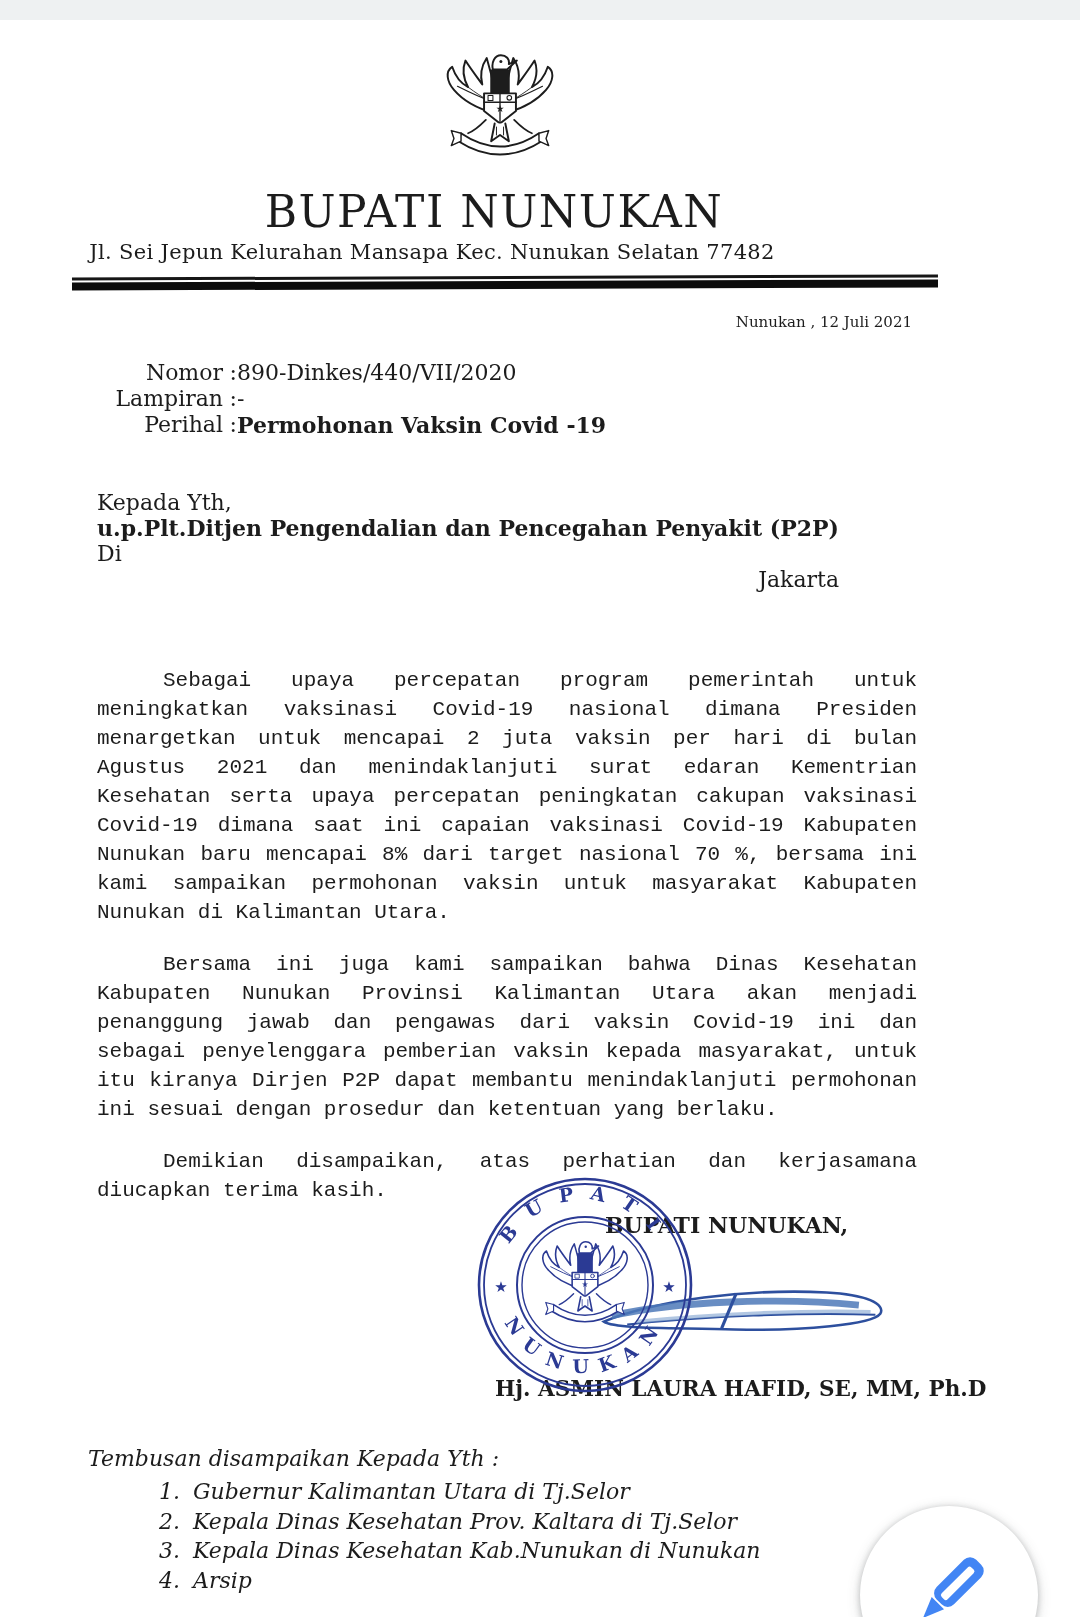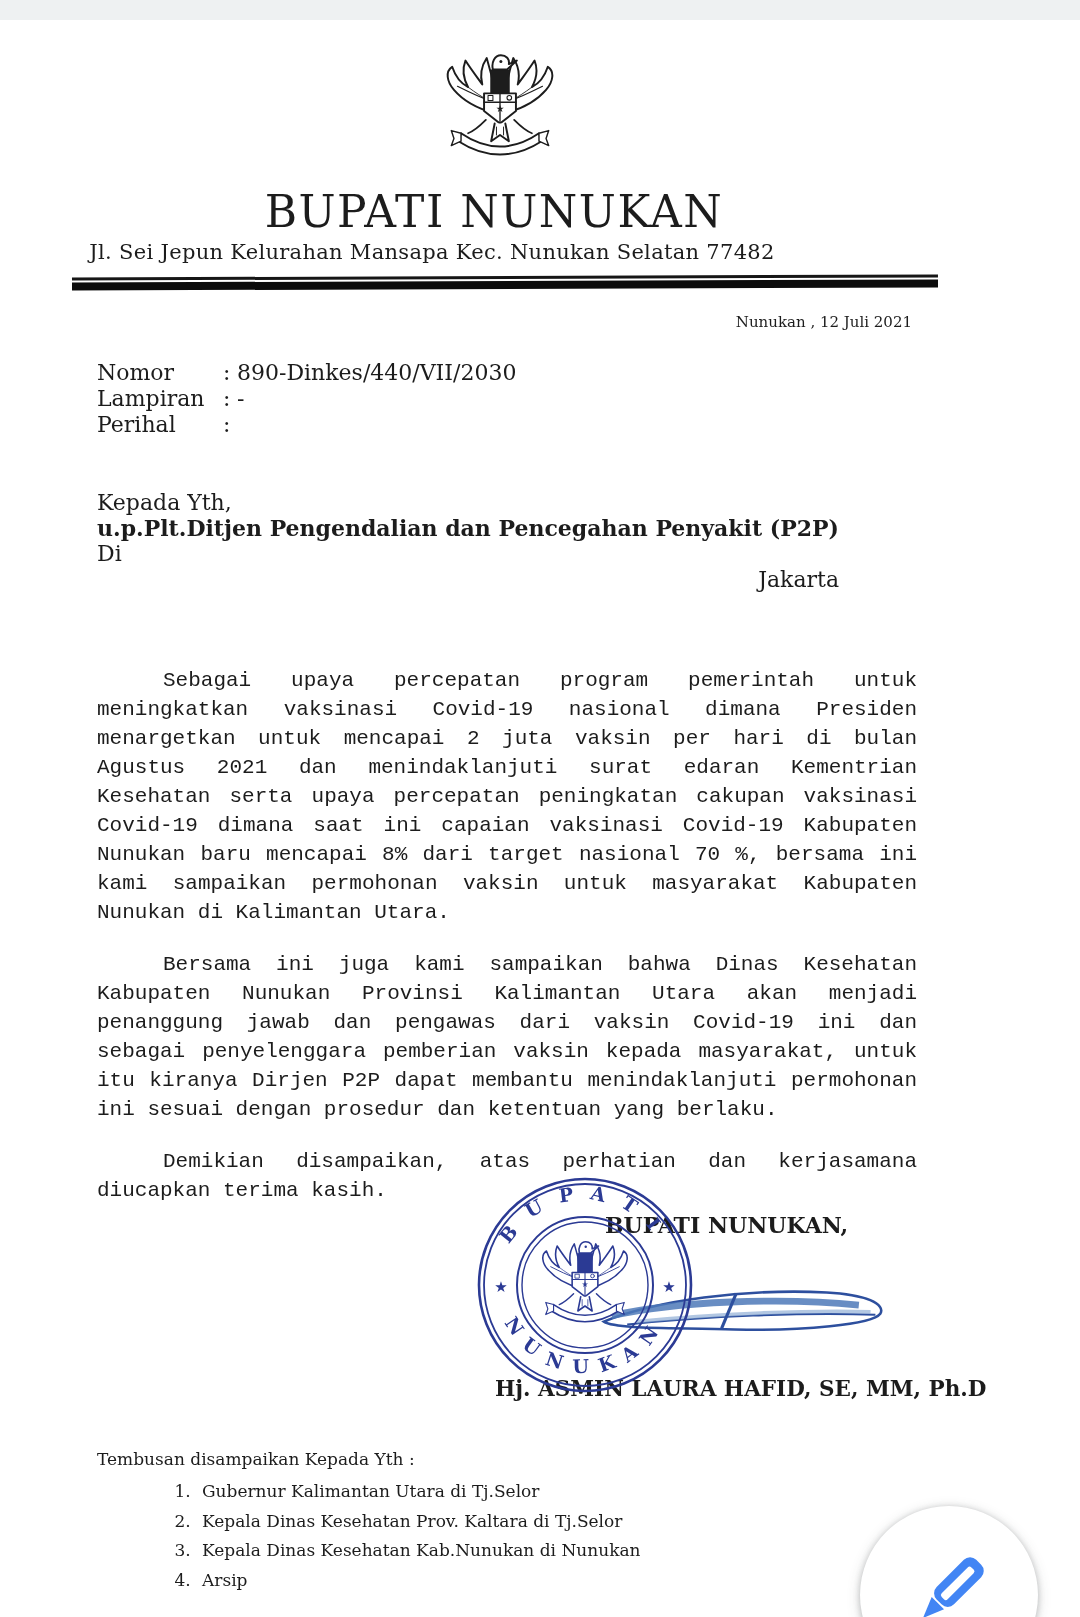--- a/index.html
+++ b/index.html
@@ -12,38 +12,38 @@
   .scan-band{left:0;top:0;width:1080px;height:20px;background:#eef1f2;}
   
   .emblem{left:438px;top:34px;width:124px;height:140px;}
   .lh-title{left:0;top:186px;width:988px;text-align:center;font-size:44px;letter-spacing:1.5px;white-space:nowrap;}
   .lh-address{left:0;top:240px;width:864px;text-align:center;font-size:21px;letter-spacing:.3px;white-space:nowrap;}
   .rule{left:72px;top:276px;width:866px;transform:rotate(-.2deg);}
   .rule .thin{height:3px;background:#161616;}
   .rule .thick{height:8px;background:#0c0c0c;margin-top:2px;}
   
   .dateline{right:168px;top:313px;font-size:15px;white-space:nowrap;}
-  .meta{left:97px;top:360px;font-size:22px;}
+  .meta{left:97px;top:360px;font-size:22px;text-align:right;}
   .meta-row{display:flex;line-height:26px;}
   .meta-label{width:126px;}
   .meta-colon{width:14px;}
   .bold{font-weight:bold;}
   
   .recipient{left:97px;top:490px;font-size:22px;line-height:25.5px;}
   .indent-city{padding-left:38px;text-align:right;}
   
   .body-text{left:97px;top:666px;width:820px;font-size:21px;line-height:29px;text-align:justify;font-family:Liberation Mono, monospace;}
   .body-text p{margin:0 0 23px 0;text-indent:66px;}
   
   .sig-title{left:605px;top:1212px;font-size:22px;font-weight:bold;white-space:nowrap;z-index:3;}
   .stamp{left:475px;top:1175px;width:220px;height:220px;z-index:4;pointer-events:none;color:#2b3a94;}
   .swoosh{left:598px;top:1270px;width:292px;height:75px;z-index:2;pointer-events:none;}
   .sig-name{left:495px;top:1376px;font-size:21.5px;font-weight:bold;white-space:nowrap;z-index:1;}
   
-  .cc{left:97px;top:1445px;font-size:17px;}
+  .cc{left:88px;top:1445px;font-size:22px;font-style:italic;}
   .cc-heading{line-height:28px;}
   .cc ol{margin:4px 0 0 0;padding-left:56px;}
   .cc li{line-height:29.5px;padding-left:6px;margin-left:43px;}
   
   .fab{left:860px;top:1506px;width:178px;height:178px;border-radius:50%;background:#ffffff;
        box-shadow:0 1px 6px rgba(60,64,67,.28),0 3px 14px rgba(60,64,67,.18);
        display:flex;align-items:center;justify-content:center;cursor:pointer;}
   .fab svg{width:84px;height:84px;margin-top:-6px;}
   .hidden-defs{position:absolute;width:0;height:0;overflow:hidden;}
 </style>
@@ -97,30 +97,31 @@
   <div class="thin"></div>
   <div class="thick"></div>
 </div>
 
 <div class="abs dateline">Nunukan , 12 Juli 2021</div>
 
 <div class="abs meta">
   <div class="meta-row">
     <span class="meta-label">Nomor</span>
     <span class="meta-colon">:</span>
-    <span>890-Dinkes/440/VII/2030</span>
+    <span>890-Dinkes/440/VII/2020</span>
   </div>
   <div class="meta-row">
     <span class="meta-label">Lampiran</span>
     <span class="meta-colon">:</span>
     <span>-</span>
   </div>
   <div class="meta-row">
     <span class="meta-label">Perihal</span>
     <span class="meta-colon">:</span>
+    <span class="bold">Permohonan Vaksin Covid -19</span>
   </div>
 </div>
 
 <div class="abs recipient">
   <div>Kepada Yth,</div>
   <div class="bold">u.p.Plt.Ditjen Pengendalian dan Pencegahan Penyakit (P2P)</div>
   <div>Di</div>
   <div class="indent-city">Jakarta</div>
 </div>
 

